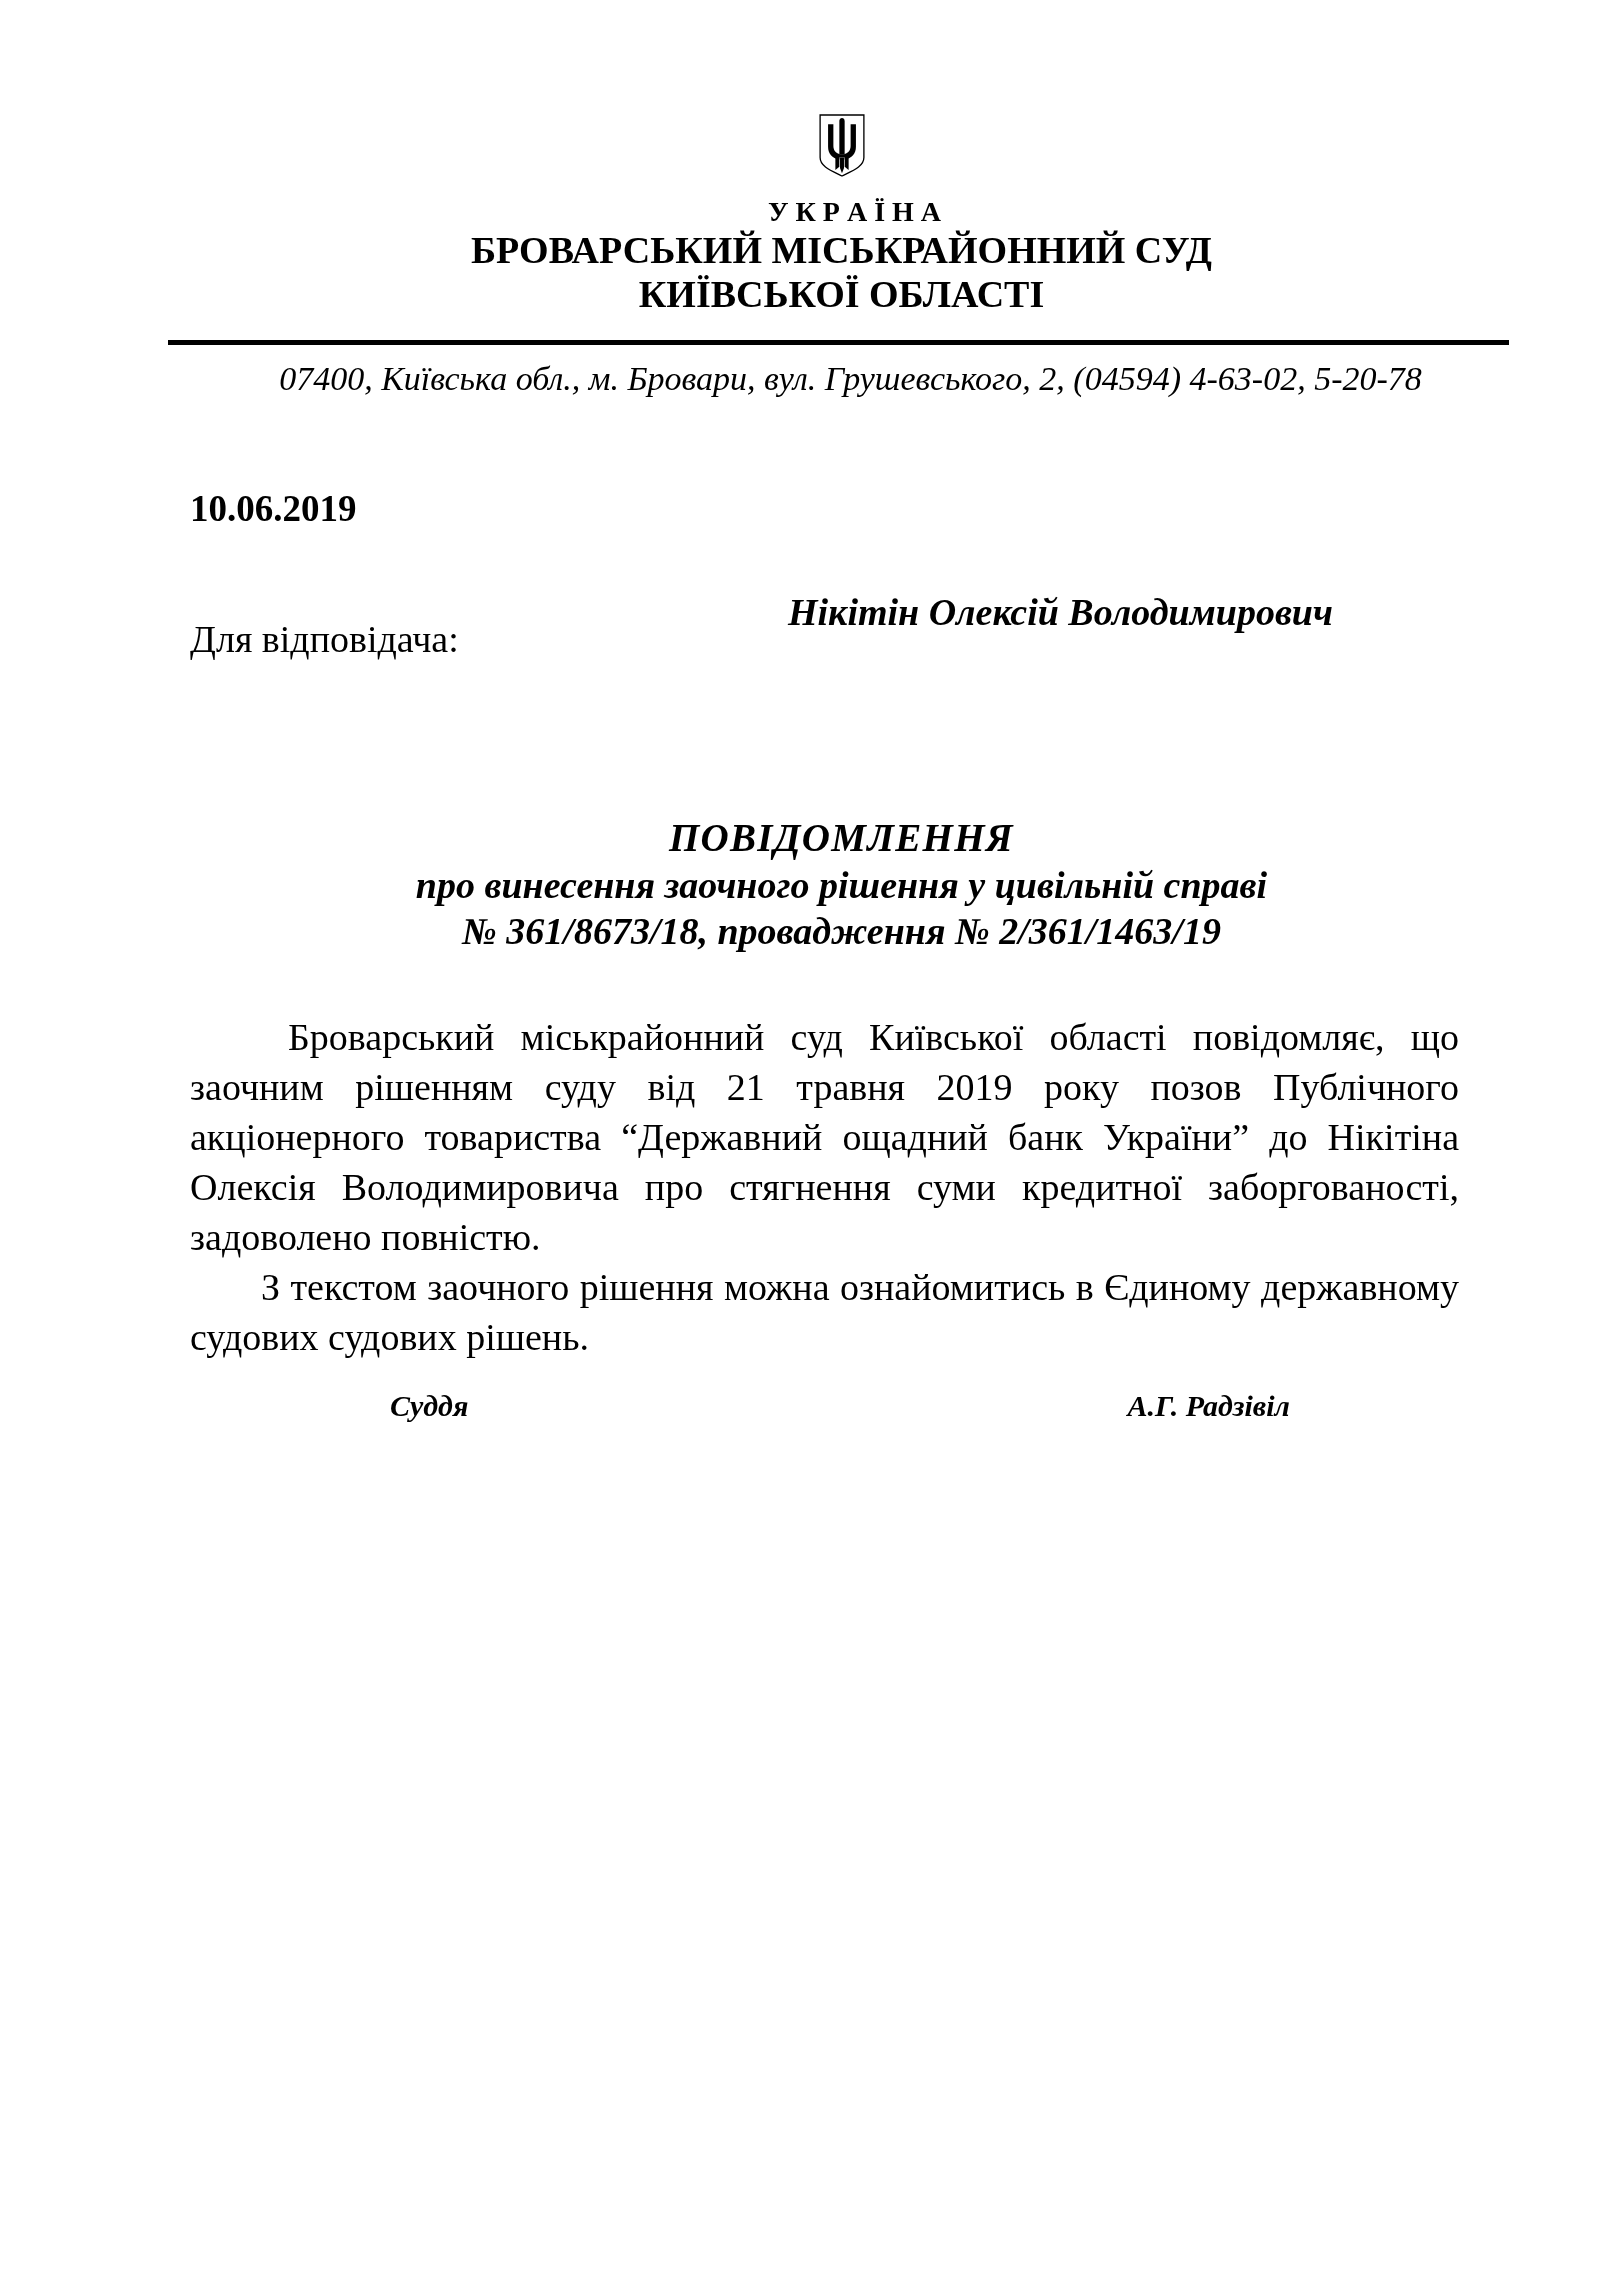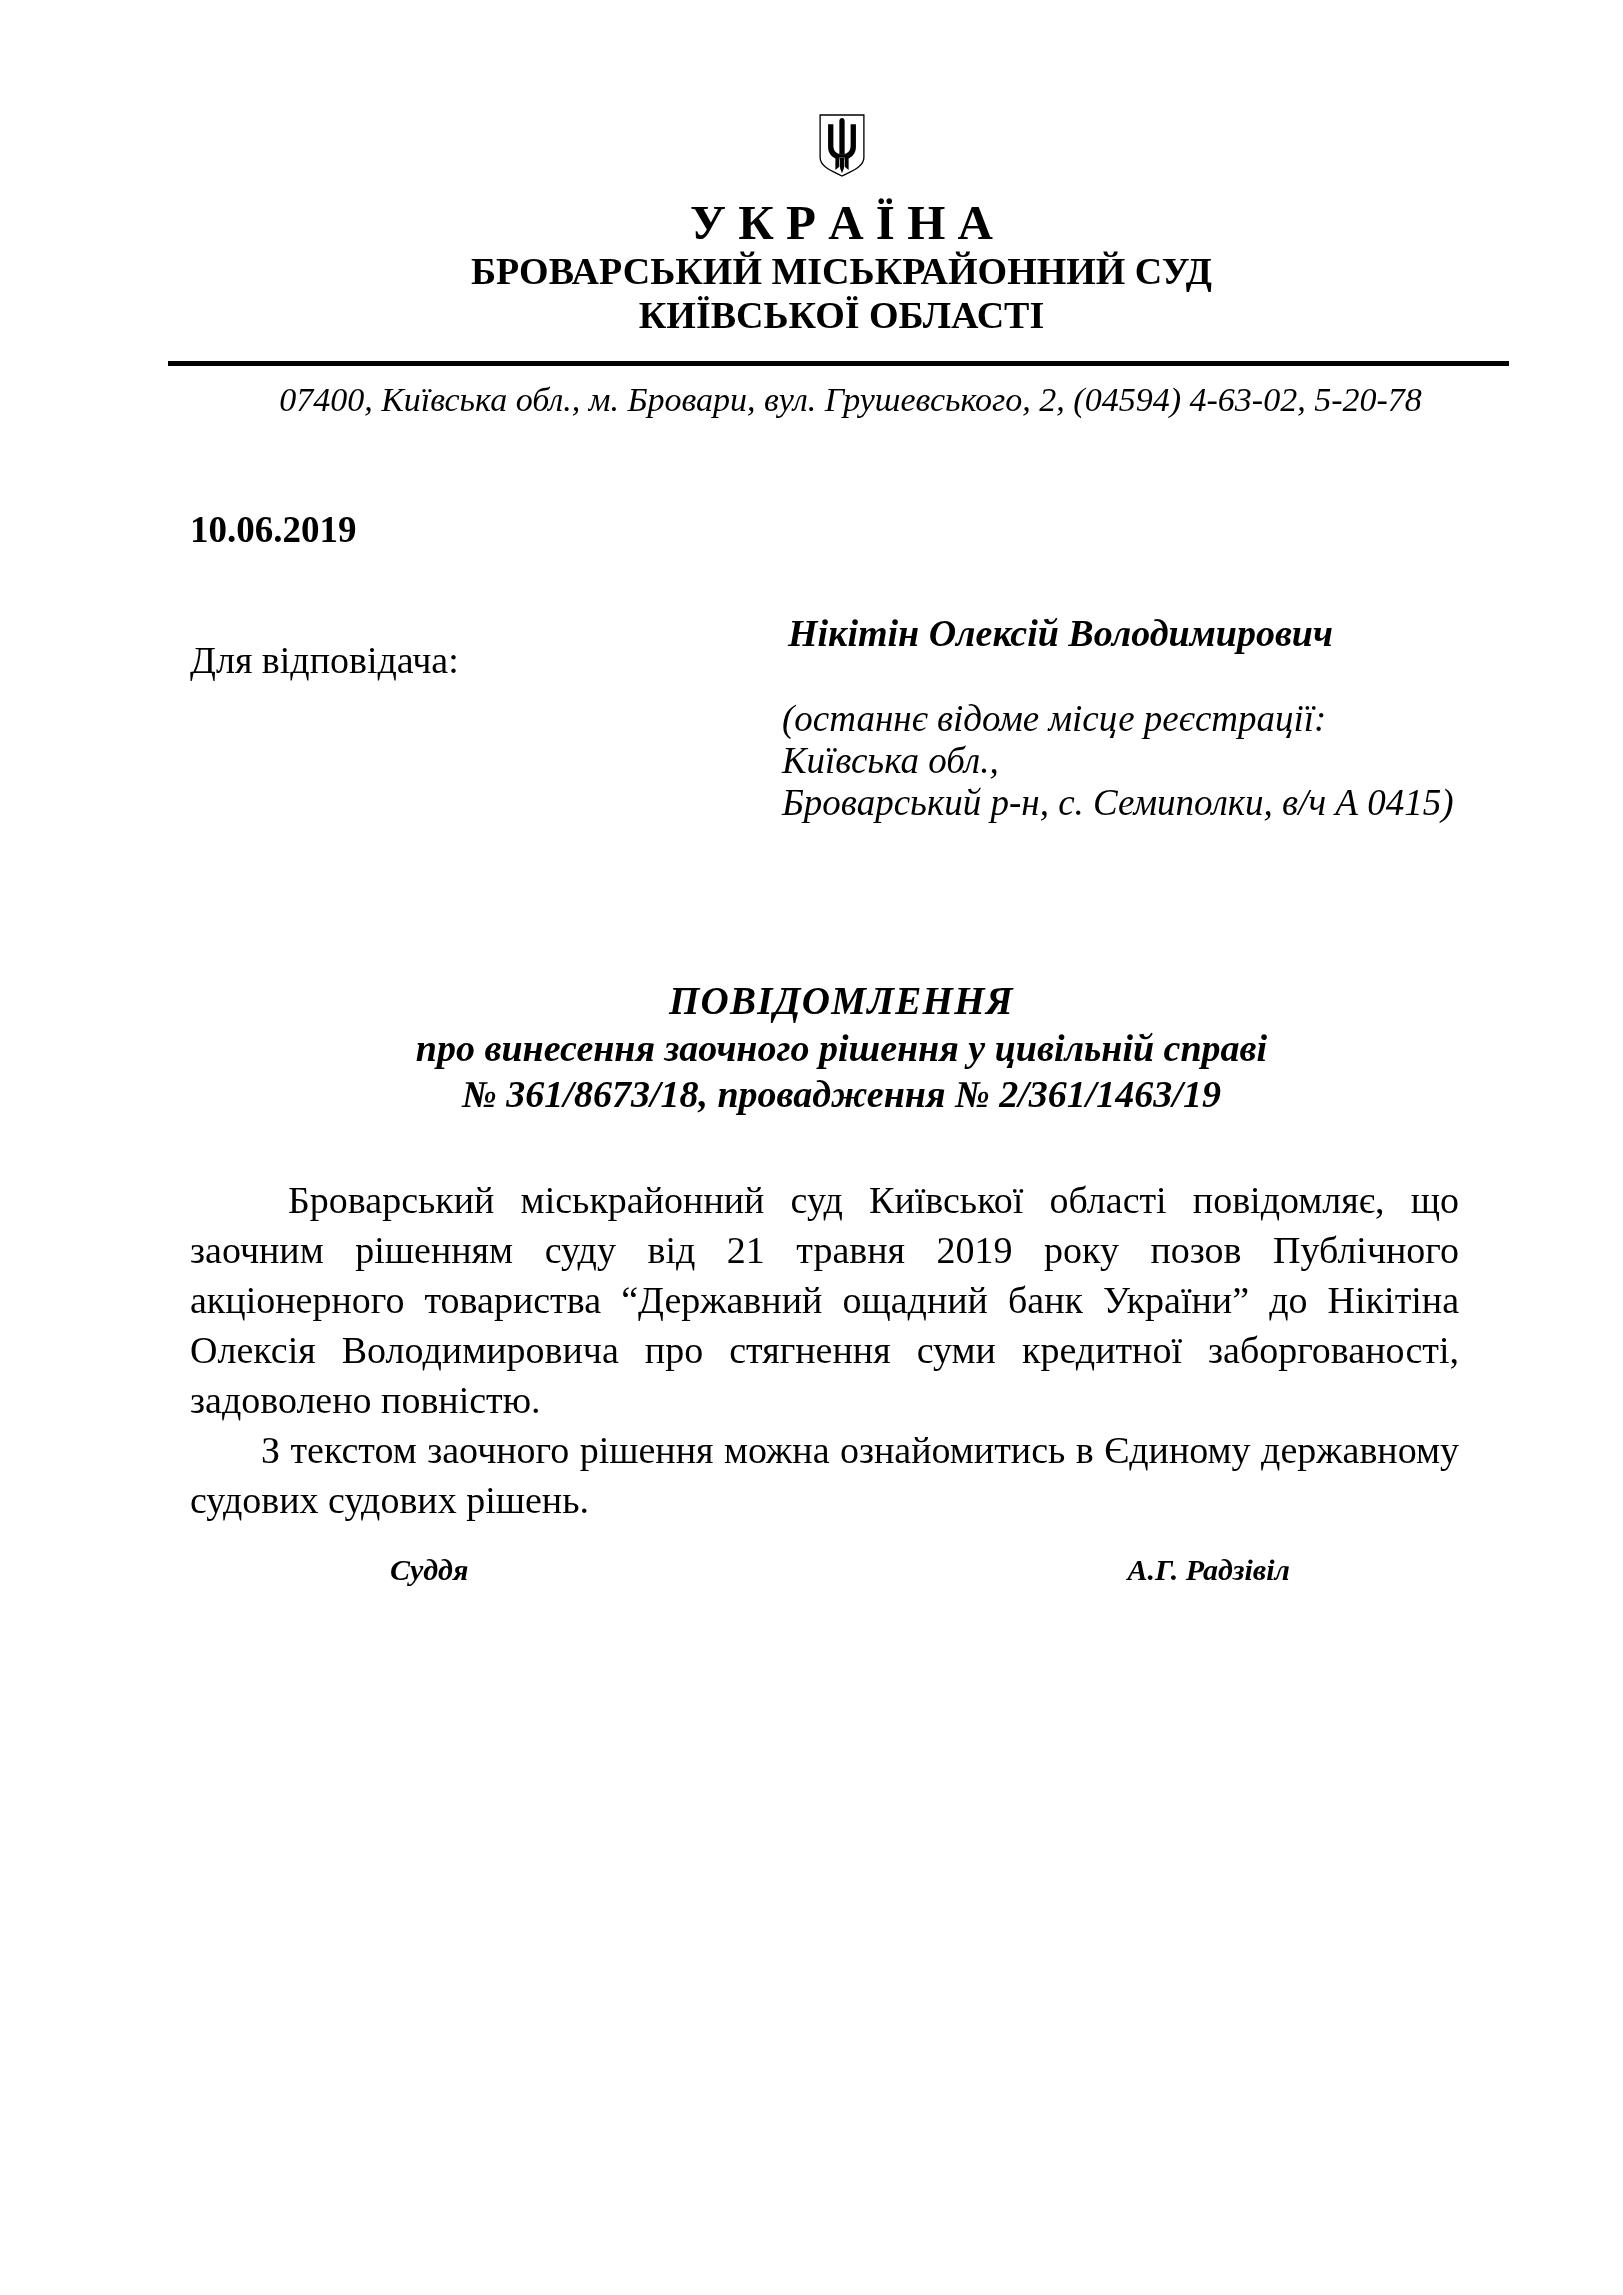--- a/index.html
+++ b/index.html
@@ -26,25 +26,25 @@
     padding-top: 113px;
     text-align: center;
     position: relative;
     left: 17px;
   }
   .emblem-wrap svg { display: inline-block; }
 
   .country-line {
     margin-top: 18.3px;
     text-align: center;
-    font-size: 49px;
-    font-weight: bold;
-    line-height: 1.0;
-    position: relative;
-    left: 17px;
+    font-size: 28px;
+    font-weight: bold;
+    line-height: 1.0;
+    position: relative;
+    left: 30px;
     white-space: pre;
   }
   .court-line, .region-line {
     margin-top: 5.2px;
     text-align: center;
     font-size: 38px;
     font-weight: bold;
     line-height: 1.0;
     position: relative;
     left: 17px;
@@ -172,24 +172,20 @@
     <hr class="header-rule">
 
     <div class="address-line">07400, Київська обл., м. Бровари, вул. Грушевського, 2, (04594) 4-63-02, 5-20-78</div>
 
     <div class="date-line">10.06.2019</div>
 
     <div class="recipient-row">
       <div class="recipient-label-col">Для відповідача:</div>
       <div class="recipient-main-col">
         <div class="recipient-name">Нікітін Олексій Володимирович</div>
-        <div class="recipient-note">
-          <div>(останнє відоме місце реєстрації: Київська обл.,</div>
-          <div>Броварський р-н, с. Семиполки, в/ч А 0415)</div>
-        </div>
       </div>
     </div>
 
     <div class="notice-block">
       <div class="notice-title">ПОВІДОМЛЕННЯ</div>
       <div class="notice-subtitle">про винесення заочного рішення у цивільній справі</div>
       <div class="notice-subtitle second">№ 361/8673/18, провадження № 2/361/1463/19</div>
     </div>
 
     <div class="body-block">

